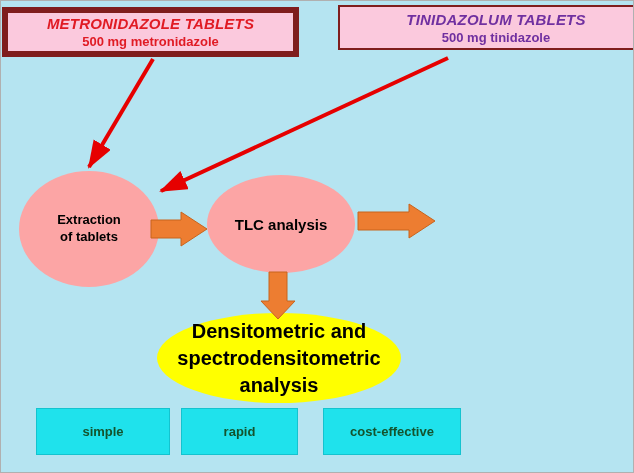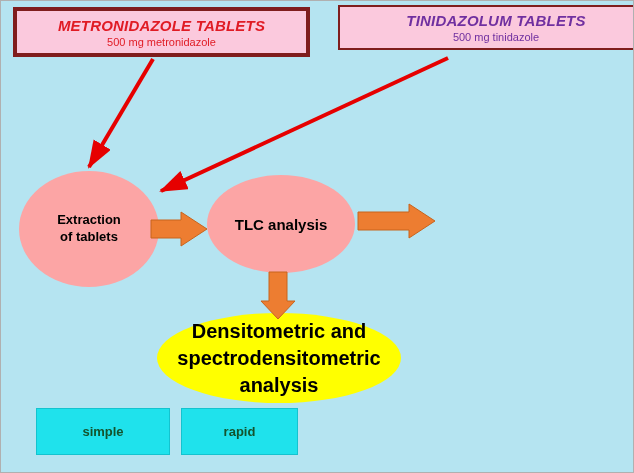--- a/index.html
+++ b/index.html
@@ -16,24 +16,24 @@
     position: absolute; left: 0; top: 0; width: 634px; height: 473px;
     z-index: 2; pointer-events: none;
   }
   
   .src-box {
     position: absolute; z-index: 1;
     background: #fbc9dd;
     display: flex; flex-direction: column; align-items: center; justify-content: center;
     text-align: center; gap: 2px;
   }
-  .src-box.box1 { left: 12px; top: 6px; width: 297px; height: 50px; border: 4px solid #7f1d1d; }
+  .src-box.box1 { left: 1px; top: 6px; width: 297px; height: 50px; border: 6px solid #7f1d1d; }
   .src-box.box2 { left: 337px; top: 4px; width: 316px; height: 45px; border: 2px solid #7f1d1d; }
   .src-title { font-size: 15px; font-weight: bold; font-style: italic; letter-spacing: .2px; }
-  .src-sub   { font-size: 11px; font-weight: normal; }
+  .src-sub   { font-size: 13px; font-weight: bold; }
   .red    { color: #e01b24; }
   .purple { color: #7030a0; }
   
   .node {
     position: absolute; z-index: 1;
     border-radius: 50%;
     display: flex; align-items: center; justify-content: center;
     text-align: center; font-weight: bold; color: #000;
     white-space: pre-line;
   }
@@ -84,14 +84,15 @@
 
   <div class="node extraction">Extraction
 of tablets</div>
   <div class="node tlc">TLC analysis</div>
   <div class="node densitometric">Densitometric and
 spectrodensitometric
 analysis</div>
 
   <div class="benefit b1">simple</div>
   <div class="benefit b2">rapid</div>
+  <div class="benefit b3">cost-effective</div>
 
 </div>
 
 </body></html>

